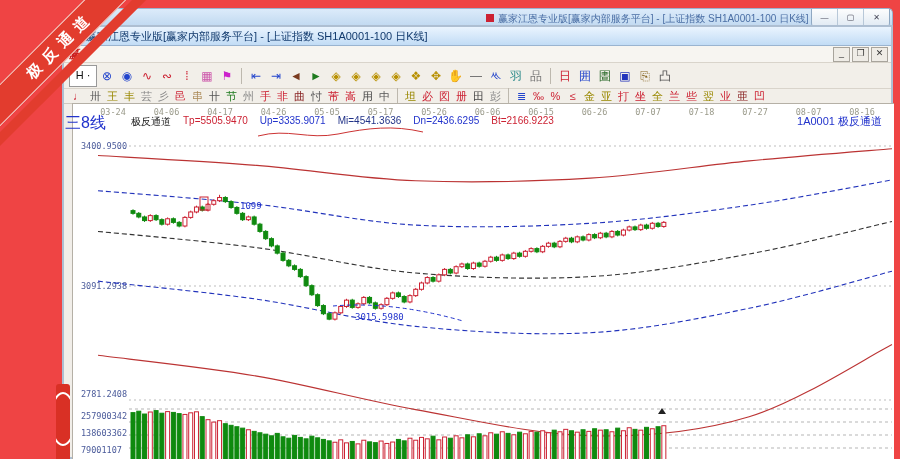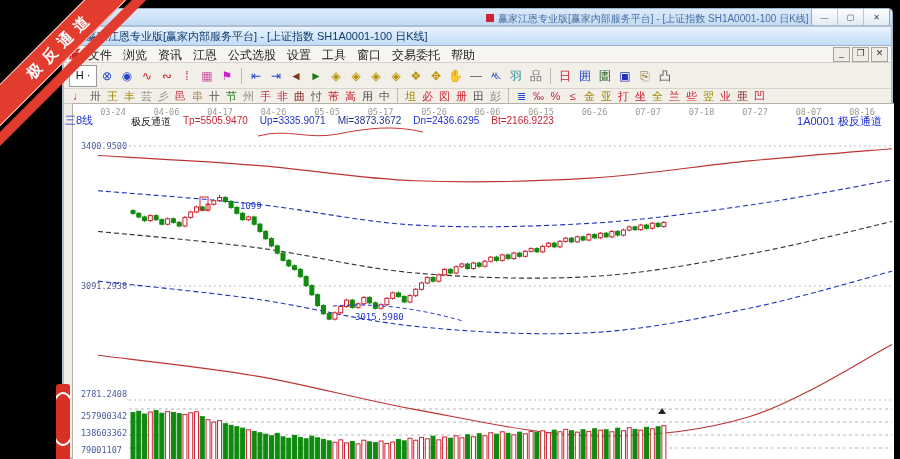--- a/index.html
+++ b/index.html
@@ -1,16 +1,16 @@
 <!DOCTYPE html>
 <html><head>
 <meta charset="utf-8">
 <style>
   html,body{margin:0;padding:0;background:#fff;}
-  #page{position:relative;width:900px;height:459px;overflow:hidden;background:#000000;
+  #page{position:relative;width:900px;height:459px;overflow:hidden;background:#ef4444;
         font-family:"Liberation Sans",sans-serif;}
 
   
   #outer-strip{position:absolute;left:75px;top:8px;width:816px;height:20px;
     background:linear-gradient(#dcebfa,#bcd6ef);border:1px solid #9ab4d0;border-bottom:none;
     border-radius:5px 5px 0 0;}
   #outer-title{position:absolute;left:410px;top:3px;font-size:10px;color:#4b6fa5;
     filter:blur(0.7px);white-space:nowrap;}
   #outer-title-icon{display:inline-block;width:8px;height:8px;background:#c23;margin-right:4px;}
   #outer-buttons{position:absolute;left:735px;top:0px;height:18px;display:flex;
@@ -56,21 +56,21 @@
   .tbsep{display:inline-block;width:1px;height:16px;background:#bdb8ae;margin:0 4px;}
 
   
   #chart-panel{position:absolute;left:8px;top:76px;width:821px;height:358px;background:#fff;
     border-top:1px solid #b5b0a6;border-left:1px solid #b5b0a6;box-sizing:content-box;}
   #indicator-line{position:absolute;left:58px;top:11px;display:flex;gap:12px;font-size:10px;
     white-space:nowrap;z-index:5;}
   #indicator-name{color:#222;}
   .ind-val{font-size:10px;}
   #symbol-label{position:absolute;right:12px;top:10px;font-size:11px;color:#2233cc;z-index:5;}
-  #left-axis-label{position:absolute;left:-7px;top:10px;font-size:11px;color:#2233cc;z-index:6;}
+  #left-axis-label{position:absolute;left:-7px;top:10px;font-size:16px;color:#2233cc;z-index:6;}
   #chart-svg{position:absolute;left:0;top:0;}
 
   
   #left-red-strip{position:absolute;left:56px;top:384px;width:14px;height:75px;background:#d93025;
     border-radius:3px 3px 0 0;z-index:40;overflow:hidden;}
   #left-red-strip:before{content:"";position:absolute;left:-6px;top:8px;width:22px;height:50px;
     border:2px solid #fff;border-radius:50%;}
 </style>
 </head>
 <body>
@@ -95,21 +95,20 @@
 
   <div id="app-window">
 
     <div id="title-bar">
       <span id="app-icon">赢</span>
       <span id="title-text">赢家江恩专业版[赢家内部服务平台] - [上证指数 SH1A0001-100 日K线]</span>
     </div>
 
     <div id="menu-bar">
       <span id="menu-logo">赢</span>
-      <span id="menu-items"><span class="menu-item">文件</span><span class="menu-item">浏览</span><span class="menu-item">资讯</span><span class="menu-item">江恩</span><span class="menu-item">公式选股</span><span class="menu-item">设置</span><span class="menu-item">工具</span><span class="menu-item">窗口</span><span class="menu-item">交易委托</span><span class="menu-item">帮助</span></span>
       <span id="mdi-buttons">
           <span class="mdi-btn">_</span>
           <span class="mdi-btn">❐</span>
           <span class="mdi-btn">✕</span>
         </span>
     </div>
 
     <div id="toolbar-1">
         <span class="tbi first" style="color: rgb(17, 17, 17);">H ·</span>
         <span class="tbi" style="color: rgb(34, 68, 204);">⊗</span>
@@ -188,21 +187,21 @@
         <span class="tbi2" style="color: rgb(204, 34, 51);">凹</span>
       </div>
 
     <span id="left-axis-label" style="position:absolute;left:1px;top:86px;">三8线</span>
 
     <div id="chart-panel">
       <div id="indicator-line">
         <span id="indicator-name">极反通道</span>
       <span class="ind-val" style="color: rgb(204, 34, 51);">Tp=5505.9470</span>
           <span class="ind-val" style="color: rgb(34, 51, 204);">Up=3335.9071</span>
-          <span class="ind-val" style="color: rgb(34, 51, 136);">Mi=3873.3672</span>
+          <span class="ind-val" style="color: rgb(34, 51, 136);">Mi=4541.3636</span>
           <span class="ind-val" style="color: rgb(34, 51, 204);">Dn=2436.6295</span>
           <span class="ind-val" style="color: rgb(204, 34, 51);">Bt=2166.9223</span>
         </div>
       <span id="symbol-label">1A0001 极反通道</span>
       <svg id="chart-svg" width="821" height="358" viewBox="0 0 821 358">
           <g>
             <text x="40" y="11" text-anchor="middle" fill="#9a9a8a" font-size="8.5" font-family="DejaVu Sans Mono, monospace">03-24</text>
             <text x="93.5" y="11" text-anchor="middle" fill="#9a9a8a" font-size="8.5" font-family="DejaVu Sans Mono, monospace">04-06</text>
             <text x="147" y="11" text-anchor="middle" fill="#9a9a8a" font-size="8.5" font-family="DejaVu Sans Mono, monospace">04-17</text>
             <text x="200.5" y="11" text-anchor="middle" fill="#9a9a8a" font-size="8.5" font-family="DejaVu Sans Mono, monospace">04-26</text>

